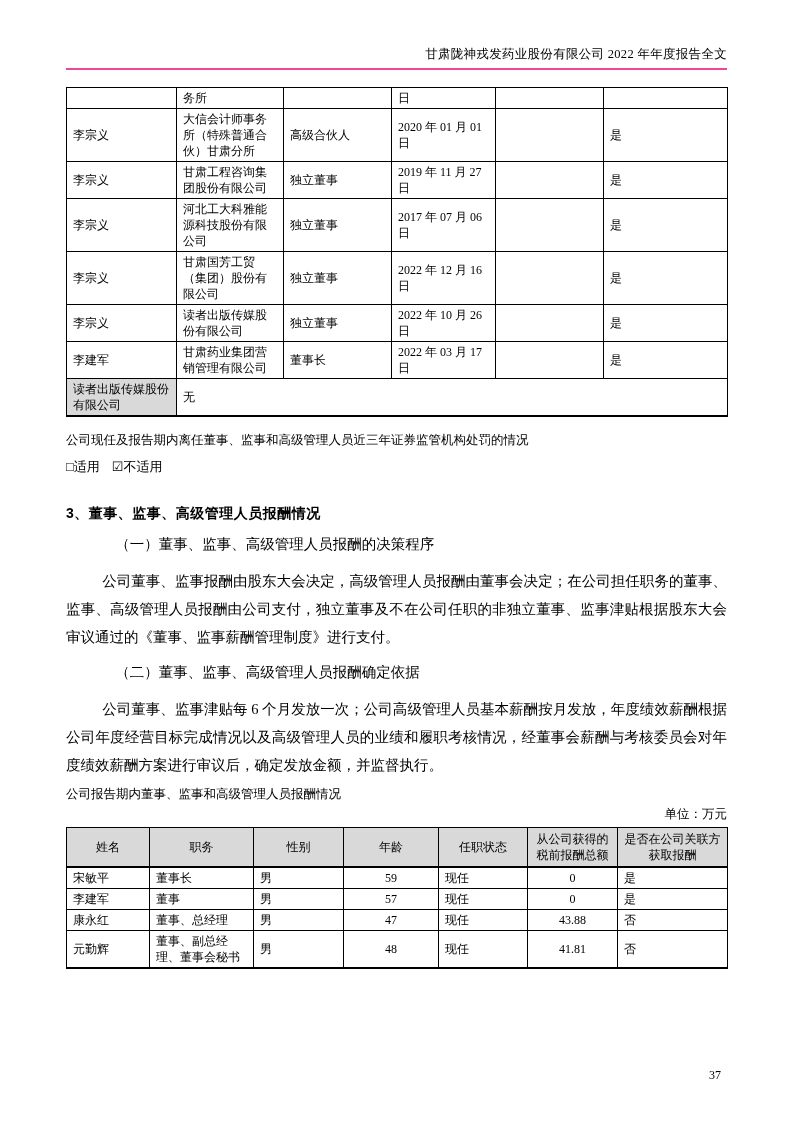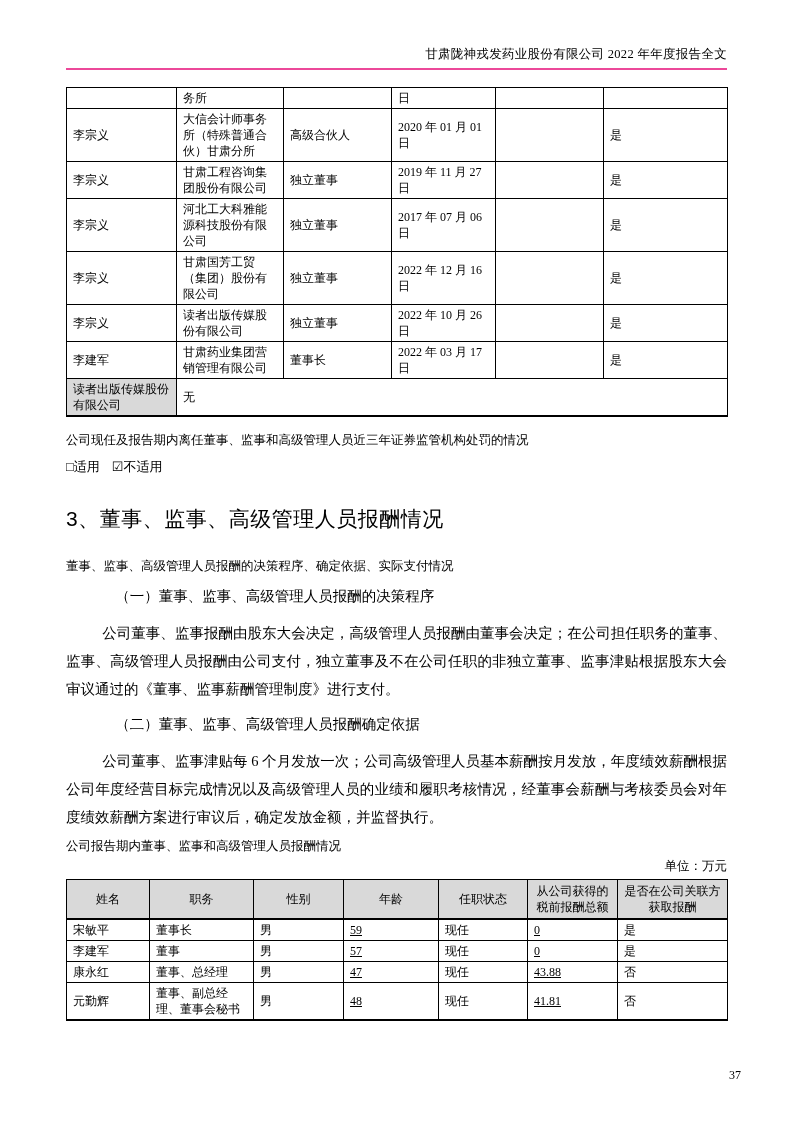--- a/index.html
+++ b/index.html
@@ -24,38 +24,38 @@
   .top-table { margin-top:17px; }
   .top-table tr:last-child td { border-bottom:2px solid #000; }
   .note-label { background:var(--header-bg,#d9d9d9); }
 
   .penalty   { font-size:12.5px; margin-top:15px; }
   .checkline { font-size:13px;   margin-top:9px; }
   .checkline .box { margin-right:12px;font-family:Liberation Serif, serif; }
 
   .sec-heading {
     font-family:"Liberation Sans","DejaVu Sans",sans-serif;
-    font-size:21px; font-weight:normal; letter-spacing:.5px; margin-top:29px;
+    font-size:14px; font-weight:bold; letter-spacing:.5px; margin-top:29px;
   }
   .intro    { font-size:12.5px; margin-top:25px; }
   .sub-title{ font-size:14.5px; margin-top:12px; padding-left:3.4em; }
   .para     { font-size:14.5px; line-height:28px; margin-top:13px;
               text-indent:2.5em; text-align:justify; }
   .caption  { font-size:12.5px; margin-top:7px; }
   .unit     { font-size:12.5px; text-align:right; margin-top:3px; margin-bottom:4px; }
 
   .pay-table th {
     background:var(--header-bg,#d9d9d9); font-weight:normal; text-align:center;
     border-bottom:2px solid #000; padding:3px 6px;
   }
   .pay-table tr:last-child td { border-bottom:2px solid #000; }
   .al { text-align:left; }
-  .ar { text-align:left;text-decoration:underline; }
-
-  .page-number { position:absolute; right:52px; top:1068px; font-size:12px; }
+  .ar { text-align:center; }
+
+  .page-number { position:absolute; right:72px; top:1068px; font-size:12px; }
 </style>
 </head>
 <body>
 
 <div class="page">
 
   <div class="doc-header">
     <span>甘肃陇神戎发药业股份有限公司 2022 年年度报告全文</span>
   </div>
 
@@ -133,21 +133,20 @@
   </table>
 
   <p class="penalty">公司现任及报告期内离任董事、监事和高级管理人员近三年证券监管机构处罚的情况</p>
 
   <p class="checkline">
     <span class="box">□适用</span><span>☑不适用</span>
   </p>
 
   <h3 class="sec-heading">3、董事、监事、高级管理人员报酬情况</h3>
 
-  <p class="intro">董事、监事、高级管理人员报酬的决策程序、确定依据、实际支付情况</p>
 
   <p class="sub-title">（一）董事、监事、高级管理人员报酬的决策程序</p>
   <p class="para">公司董事、监事报酬由股东大会决定，高级管理人员报酬由董事会决定；在公司担任职务的董事、监事、高级管理人员报酬由公司支付，独立董事及不在公司任职的非独立董事、监事津贴根据股东大会审议通过的《董事、监事薪酬管理制度》进行支付。</p>
 
   <p class="sub-title">（二）董事、监事、高级管理人员报酬确定依据</p>
 
   <p class="para">公司董事、监事津贴每 6 个月发放一次；公司高级管理人员基本薪酬按月发放，年度绩效薪酬根据公司年度经营目标完成情况以及高级管理人员的业绩和履职考核情况，经董事会薪酬与考核委员会对年度绩效薪酬方案进行审议后，确定发放金额，并监督执行。</p>
 
   <p class="caption">公司报告期内董事、监事和高级管理人员报酬情况</p>
   <p class="unit">单位：万元</p>

